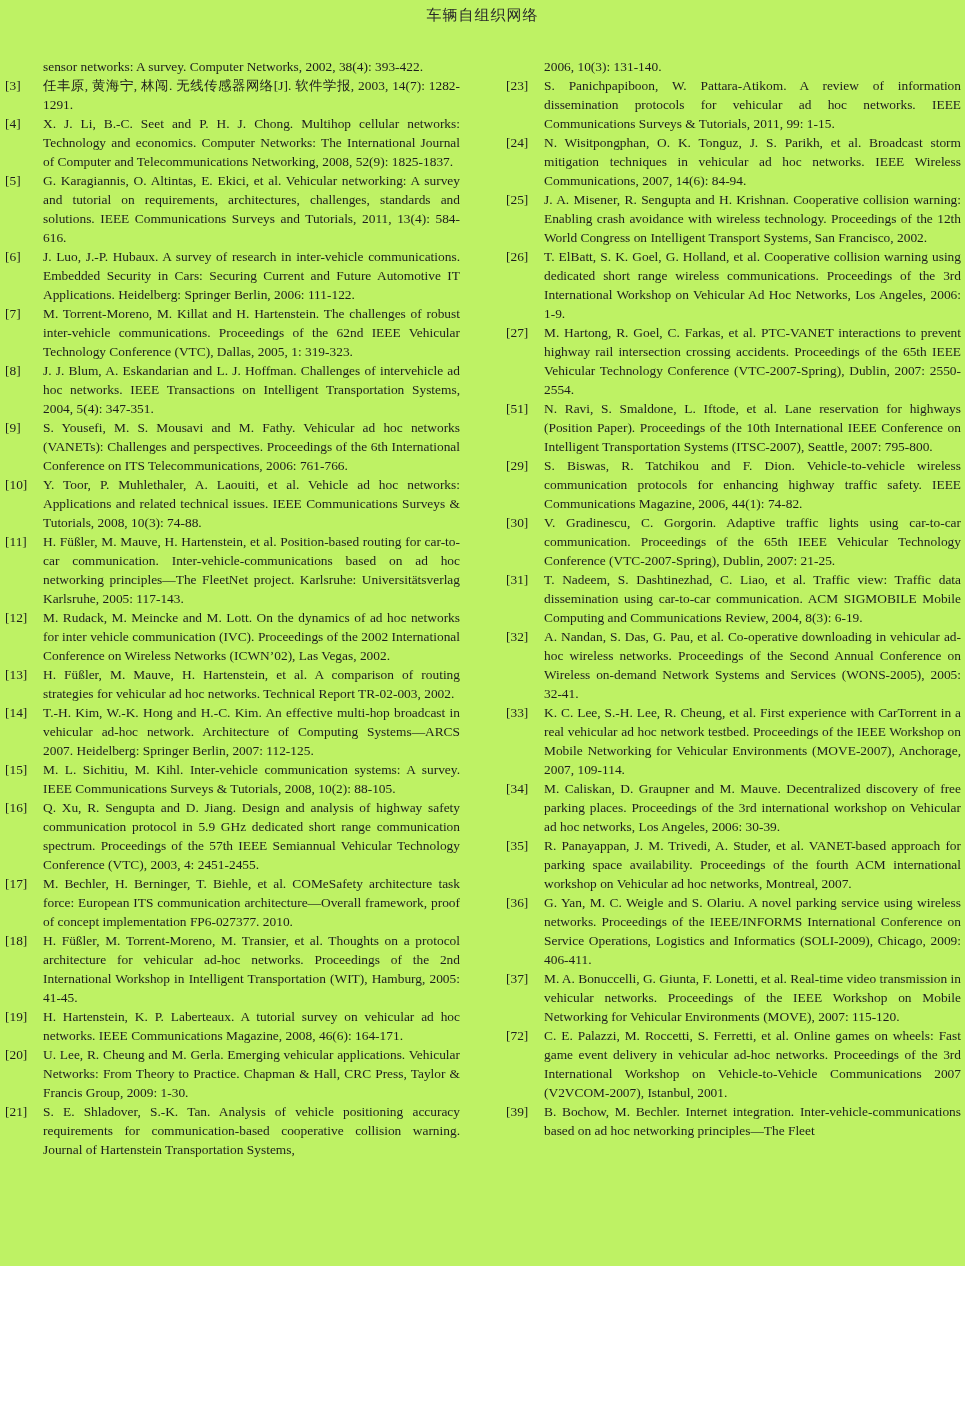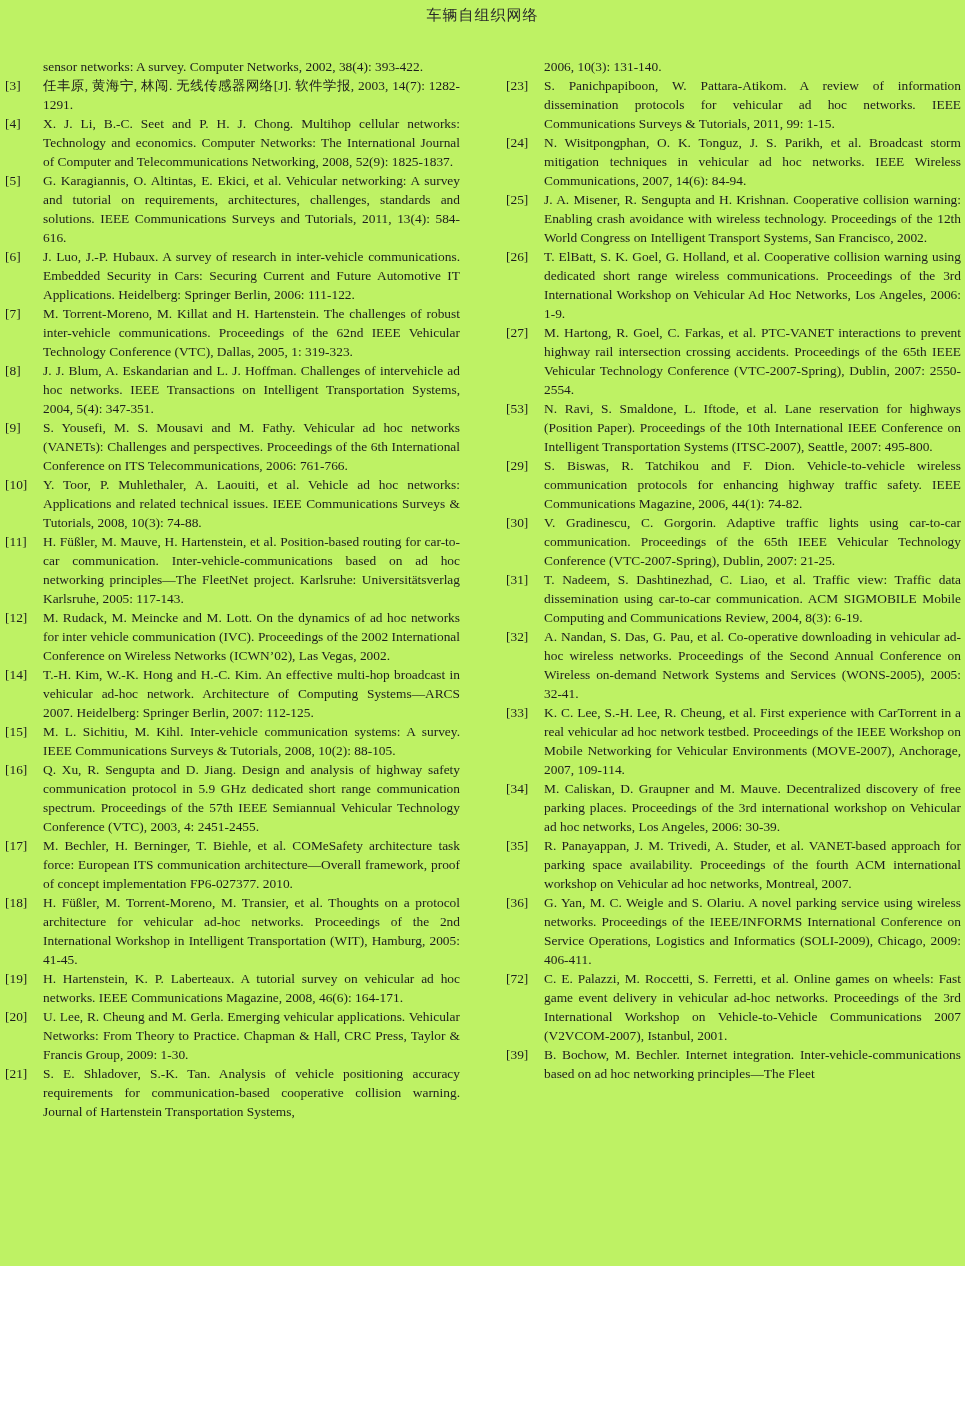--- a/index.html
+++ b/index.html
@@ -114,20 +114,24 @@
         </div>
         <div class="ref">
           <div class="ref-num">[11]</div>
           <div class="ref-text">H. Füßler, M. Mauve, H. Hartenstein, et al. Position-based routing for car-to-car communication. Inter-vehicle-communications based on ad hoc networking principles—The FleetNet project. Karlsruhe: Universitätsverlag Karlsruhe, 2005: 117-143.</div>
         </div>
         <div class="ref">
           <div class="ref-num">[12]</div>
           <div class="ref-text">M. Rudack, M. Meincke and M. Lott. On the dynamics of ad hoc networks for inter vehicle communication (IVC). Proceedings of the 2002 International Conference on Wireless Networks (ICWN’02), Las Vegas, 2002.</div>
         </div>
         <div class="ref">
+          <div class="ref-num">[13]</div>
+          <div class="ref-text">H. Füßler, M. Mauve, H. Hartenstein, et al. A comparison of routing strategies for vehicular ad hoc networks. Technical Report TR-02-003, 2002.</div>
+        </div>
+        <div class="ref">
           <div class="ref-num">[14]</div>
           <div class="ref-text">T.-H. Kim, W.-K. Hong and H.-C. Kim. An effective multi-hop broadcast in vehicular ad-hoc network. Architecture of Computing Systems—ARCS 2007. Heidelberg: Springer Berlin, 2007: 112-125.</div>
         </div>
         <div class="ref">
           <div class="ref-num">[15]</div>
           <div class="ref-text">M. L. Sichitiu, M. Kihl. Inter-vehicle communication systems: A survey. IEEE Communications Surveys &amp; Tutorials, 2008, 10(2): 88-105.</div>
         </div>
         <div class="ref">
           <div class="ref-num">[16]</div>
           <div class="ref-text">Q. Xu, R. Sengupta and D. Jiang. Design and analysis of highway safety communication protocol in 5.9 GHz dedicated short range communication spectrum. Proceedings of the 57th IEEE Semiannual Vehicular Technology Conference (VTC), 2003, 4: 2451-2455.</div>
@@ -172,22 +176,22 @@
         </div>
         <div class="ref">
           <div class="ref-num">[26]</div>
           <div class="ref-text">T. ElBatt, S. K. Goel, G. Holland, et al. Cooperative collision warning using dedicated short range wireless communications. Proceedings of the 3rd International Workshop on Vehicular Ad Hoc Networks, Los Angeles, 2006: 1-9.</div>
         </div>
         <div class="ref">
           <div class="ref-num">[27]</div>
           <div class="ref-text">M. Hartong, R. Goel, C. Farkas, et al. PTC-VANET interactions to prevent highway rail intersection crossing accidents. Proceedings of the 65th IEEE Vehicular Technology Conference (VTC-2007-Spring), Dublin, 2007: 2550-2554.</div>
         </div>
         <div class="ref">
-          <div class="ref-num">[53]</div>
-          <div class="ref-text">N. Ravi, S. Smaldone, L. Iftode, et al. Lane reservation for highways (Position Paper). Proceedings of the 10th International IEEE Conference on Intelligent Transportation Systems (ITSC-2007), Seattle, 2007: 495-800.</div>
+          <div class="ref-num">[51]</div>
+          <div class="ref-text">N. Ravi, S. Smaldone, L. Iftode, et al. Lane reservation for highways (Position Paper). Proceedings of the 10th International IEEE Conference on Intelligent Transportation Systems (ITSC-2007), Seattle, 2007: 795-800.</div>
         </div>
         <div class="ref">
           <div class="ref-num">[29]</div>
           <div class="ref-text">S. Biswas, R. Tatchikou and F. Dion. Vehicle-to-vehicle wireless communication protocols for enhancing highway traffic safety. IEEE Communications Magazine, 2006, 44(1): 74-82.</div>
         </div>
         <div class="ref">
           <div class="ref-num">[30]</div>
           <div class="ref-text">V. Gradinescu, C. Gorgorin. Adaptive traffic lights using car-to-car communication. Proceedings of the 65th IEEE Vehicular Technology Conference (VTC-2007-Spring), Dublin, 2007: 21-25.</div>
         </div>
         <div class="ref">
@@ -206,20 +210,24 @@
           <div class="ref-num">[34]</div>
           <div class="ref-text">M. Caliskan, D. Graupner and M. Mauve. Decentralized discovery of free parking places. Proceedings of the 3rd international workshop on Vehicular ad hoc networks, Los Angeles, 2006: 30-39.</div>
         </div>
         <div class="ref">
           <div class="ref-num">[35]</div>
           <div class="ref-text">R. Panayappan, J. M. Trivedi, A. Studer, et al. VANET-based approach for parking space availability. Proceedings of the fourth ACM international workshop on Vehicular ad hoc networks, Montreal, 2007.</div>
         </div>
         <div class="ref">
           <div class="ref-num">[36]</div>
           <div class="ref-text">G. Yan, M. C. Weigle and S. Olariu. A novel parking service using wireless networks. Proceedings of the IEEE/INFORMS International Conference on Service Operations, Logistics and Informatics (SOLI-2009), Chicago, 2009: 406-411.</div>
+        </div>
+        <div class="ref">
+          <div class="ref-num">[37]</div>
+          <div class="ref-text">M. A. Bonuccelli, G. Giunta, F. Lonetti, et al. Real-time video transmission in vehicular networks. Proceedings of the IEEE Workshop on Mobile Networking for Vehicular Environments (MOVE), 2007: 115-120.</div>
         </div>
         <div class="ref">
           <div class="ref-num">[72]</div>
           <div class="ref-text">C. E. Palazzi, M. Roccetti, S. Ferretti, et al. Online games on wheels: Fast game event delivery in vehicular ad-hoc networks. Proceedings of the 3rd International Workshop on Vehicle-to-Vehicle Communications 2007 (V2VCOM-2007), Istanbul, 2001.</div>
         </div>
         <div class="ref">
           <div class="ref-num">[39]</div>
           <div class="ref-text">B. Bochow, M. Bechler. Internet integration. Inter-vehicle-communications based on ad hoc networking principles—The Fleet</div>
         </div>
       </div>

